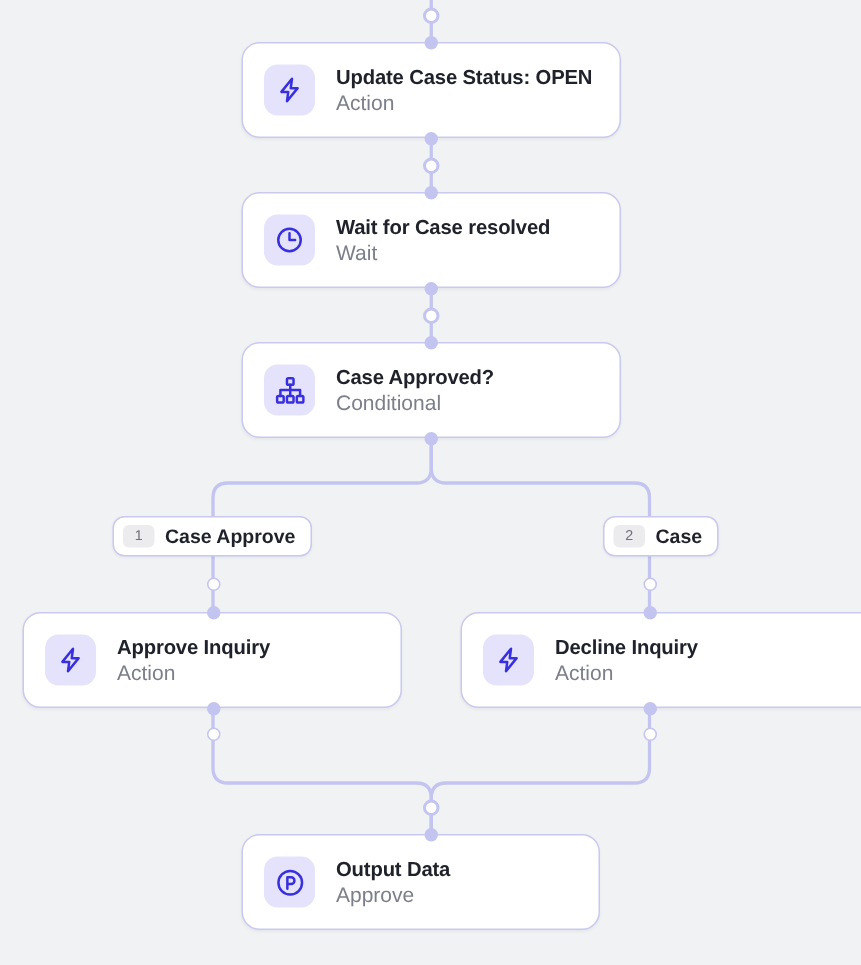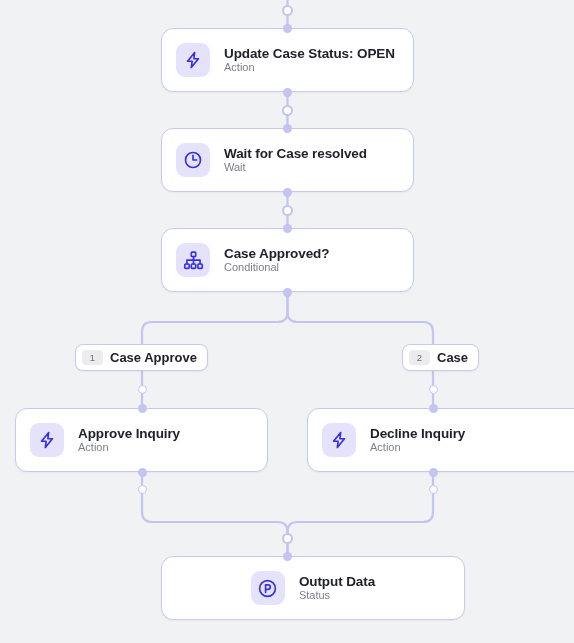--- a/index.html
+++ b/index.html
@@ -60,21 +60,21 @@
     line-height: 1.15;
   }
   .node-title {
     font-size: 13.5px;
     font-weight: bold;
     color: #20222b;
     letter-spacing: -0.1px;
     white-space: nowrap;
   }
   .node-sub {
-    font-size: 11px;
+    font-size: 14px;
     color: #7c7f8a;
     margin-top: 0;
     white-space: nowrap;
   }
 
   
   .branch-pill {
     position: absolute;
     box-sizing: border-box;
     height: 27px;
@@ -251,26 +251,26 @@
       <svg width="20" height="20" viewBox="0 0 24 24" fill="none" stroke="#3830e0" stroke-width="2" stroke-linejoin="round" stroke-linecap="round">
         <path d="M14 3 L5.5 13.5 H11 L10 21 L18.5 10.5 H13 Z"></path>
       </svg>
     </div>
     <div class="node-text">
       <div class="node-title">Decline Inquiry</div>
       <div class="node-sub">Action</div>
     </div>
   </div>
 
-  <div class="node" style="left:161px; top:556px; width:304px; height:64px;justify-content:center;">
+  <div class="node" style="left:161px; top:556px; width:239px; height:64px;">
     <div class="node-icon">
       <svg width="21" height="21" viewBox="0 0 24 24" fill="none" stroke="#3830e0" stroke-width="1.9" stroke-linecap="round" stroke-linejoin="round">
         <circle cx="12" cy="12" r="9"></circle>
         <path d="M9.8 16.5 V7.8 H12.6 A2.6 2.6 0 0 1 12.6 13 H9.8"></path>
       </svg>
     </div>
     <div class="node-text">
       <div class="node-title">Output Data</div>
-      <div class="node-sub">Status</div>
+      <div class="node-sub">Approve</div>
     </div>
   </div>
 
 </div>
 
 </body></html>

